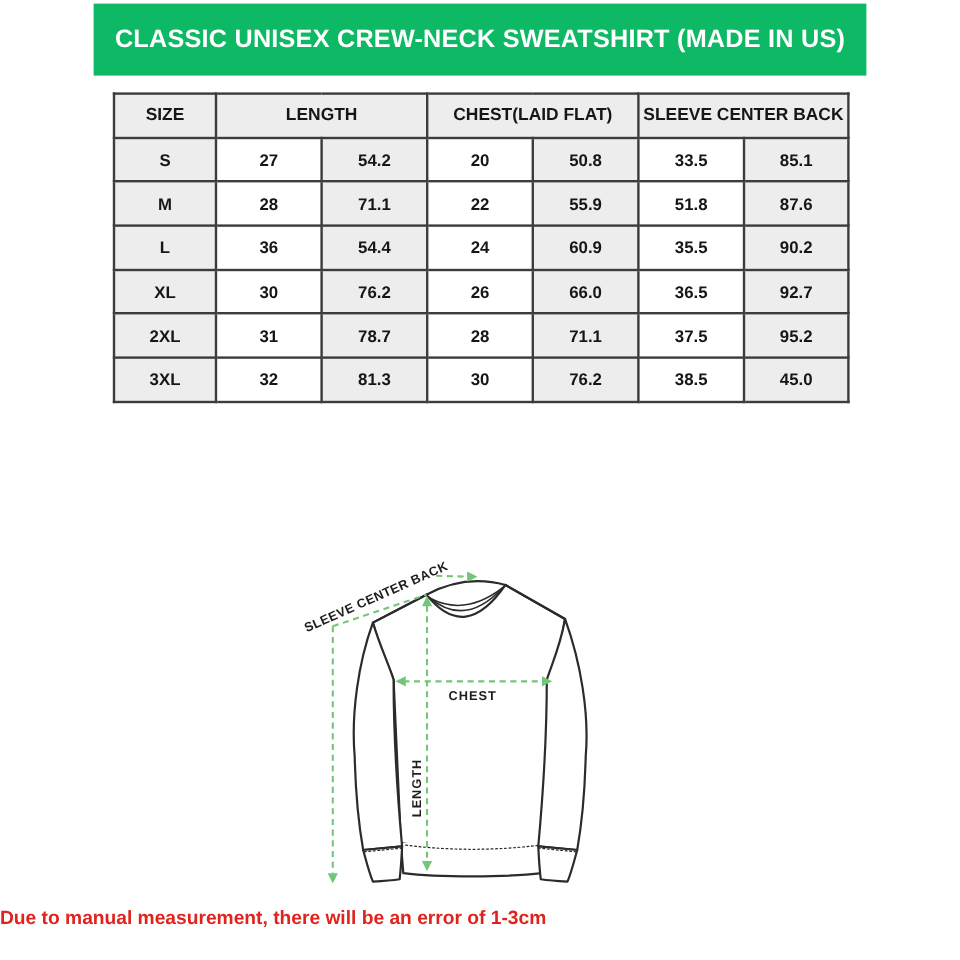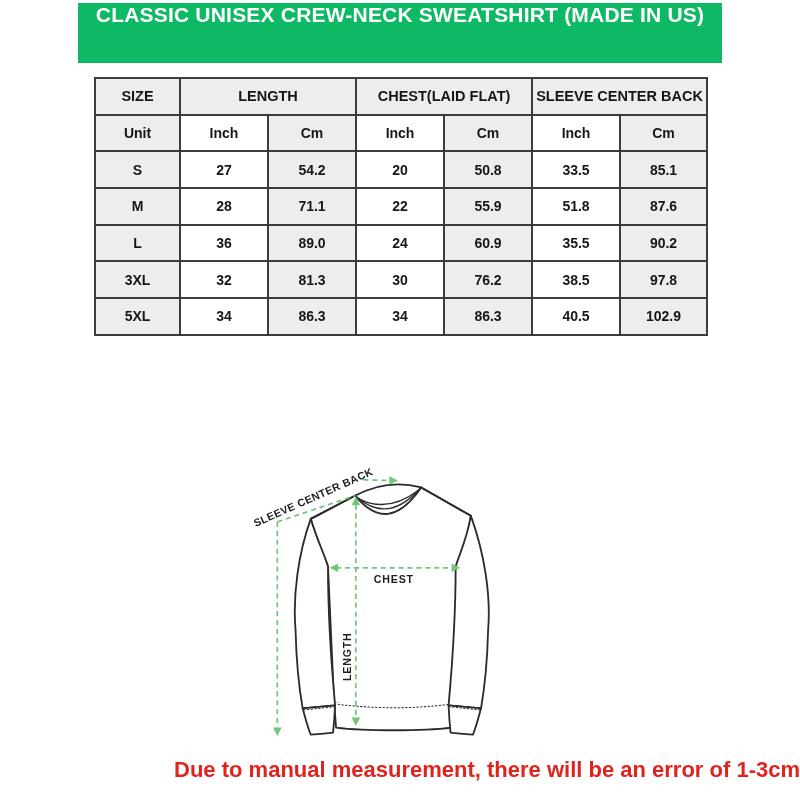--- a/index.html
+++ b/index.html
@@ -5,21 +5,21 @@
   html,body { margin:0; padding:0; }
   body {
     width:800px; height:800px; position:relative; overflow:hidden;
     background:#ffffff;
     font-family:"Liberation Sans", sans-serif;
   }
 
   
   .banner {
     position:absolute; left:78px; top:3px; width:644px; height:60px;
-    display:flex; justify-content:center;
+    display:flex; align-items:center; justify-content:center;
   }
   .banner-title {
     color:#ffffff; font-weight:bold; font-size:21px; letter-spacing:0.2px;
     white-space:nowrap;
   }
 
   
   table.size-table {
     position:absolute; left:94px; top:77px; width:612px;
     border-collapse:collapse; table-layout:fixed;
@@ -38,21 +38,21 @@
     overflow:visible;
   }
   .diagram text {
     font-family:"Liberation Sans", sans-serif;
     font-weight:bold; fill:#1d1d1d;
   }
 
   
   .note {
     position:absolute; left:0; top:757px; width:800px;
-    text-align:right; font-weight:bold; font-size:22px;
+    text-align:left; font-weight:bold; font-size:16px;
   }
 </style>
 </head>
 <body>
 
 <div class="banner" style="background: rgb(13, 185, 100);">
   <span class="banner-title" style="color: rgb(255, 255, 255);">CLASSIC UNISEX CREW-NECK SWEATSHIRT (MADE IN US)</span>
 </div>
 
 <table class="size-table">
@@ -65,29 +65,20 @@
     <col style="width:88px">
       <col style="width:87px">
   </colgroup>
   <thead>
     <tr>
         <th colspan="1" class="group gray">SIZE</th>
         <th colspan="2" class="group gray">LENGTH</th>
         <th colspan="2" class="group gray">CHEST(LAID FLAT)</th>
         <th colspan="2" class="group gray">SLEEVE CENTER BACK</th>
       </tr>
-    <tr>
-        <th class="gray">Unit</th>
-        <th>Inch</th>
-        <th class="gray">Cm</th>
-        <th>Inch</th>
-        <th class="gray">Cm</th>
-        <th>Inch</th>
-        <th class="gray">Cm</th>
-      </tr>
   </thead>
   <tbody>
       <tr>
         <td class="gray">S</td>
         <td>27</td>
         <td class="gray">54.2</td>
         <td>20</td>
         <td class="gray">50.8</td>
         <td>33.5</td>
         <td class="gray">85.1</td>
@@ -97,43 +88,52 @@
         <td>28</td>
         <td class="gray">71.1</td>
         <td>22</td>
         <td class="gray">55.9</td>
         <td>51.8</td>
         <td class="gray">87.6</td>
       </tr>
       <tr>
         <td class="gray">L</td>
         <td>36</td>
-        <td class="gray">89.0</td>
+        <td class="gray">54.4</td>
         <td>24</td>
         <td class="gray">60.9</td>
         <td>35.5</td>
         <td class="gray">90.2</td>
+      </tr>
+      <tr>
+        <td class="gray">XL</td>
+        <td>30</td>
+        <td class="gray">76.2</td>
+        <td>26</td>
+        <td class="gray">66.0</td>
+        <td>36.5</td>
+        <td class="gray">92.7</td>
+      </tr>
+      <tr>
+        <td class="gray">2XL</td>
+        <td>31</td>
+        <td class="gray">78.7</td>
+        <td>28</td>
+        <td class="gray">71.1</td>
+        <td>37.5</td>
+        <td class="gray">95.2</td>
       </tr>
       <tr>
         <td class="gray">3XL</td>
         <td>32</td>
         <td class="gray">81.3</td>
         <td>30</td>
         <td class="gray">76.2</td>
         <td>38.5</td>
-        <td class="gray">97.8</td>
-      </tr>
-      <tr>
-        <td class="gray">5XL</td>
-        <td>34</td>
-        <td class="gray">86.3</td>
-        <td>34</td>
-        <td class="gray">86.3</td>
-        <td>40.5</td>
-        <td class="gray">102.9</td>
+        <td class="gray">45.0</td>
       </tr>
     </tbody>
 </table>
 
 <svg class="diagram" viewBox="0 0 300 300">
   <g stroke="#2b2b2b" stroke-width="1.8" fill="#ffffff" stroke-linejoin="round" stroke-linecap="round">
 
     <path d="M 101 42 L 57 65 C 63 88 70 100 74 112 L 80 246
              C 100 251 178 251 198 246 L 204 112
              C 208 100 211 86 215 62 L 166 34 Q 133 25 101 42 Z"></path>

